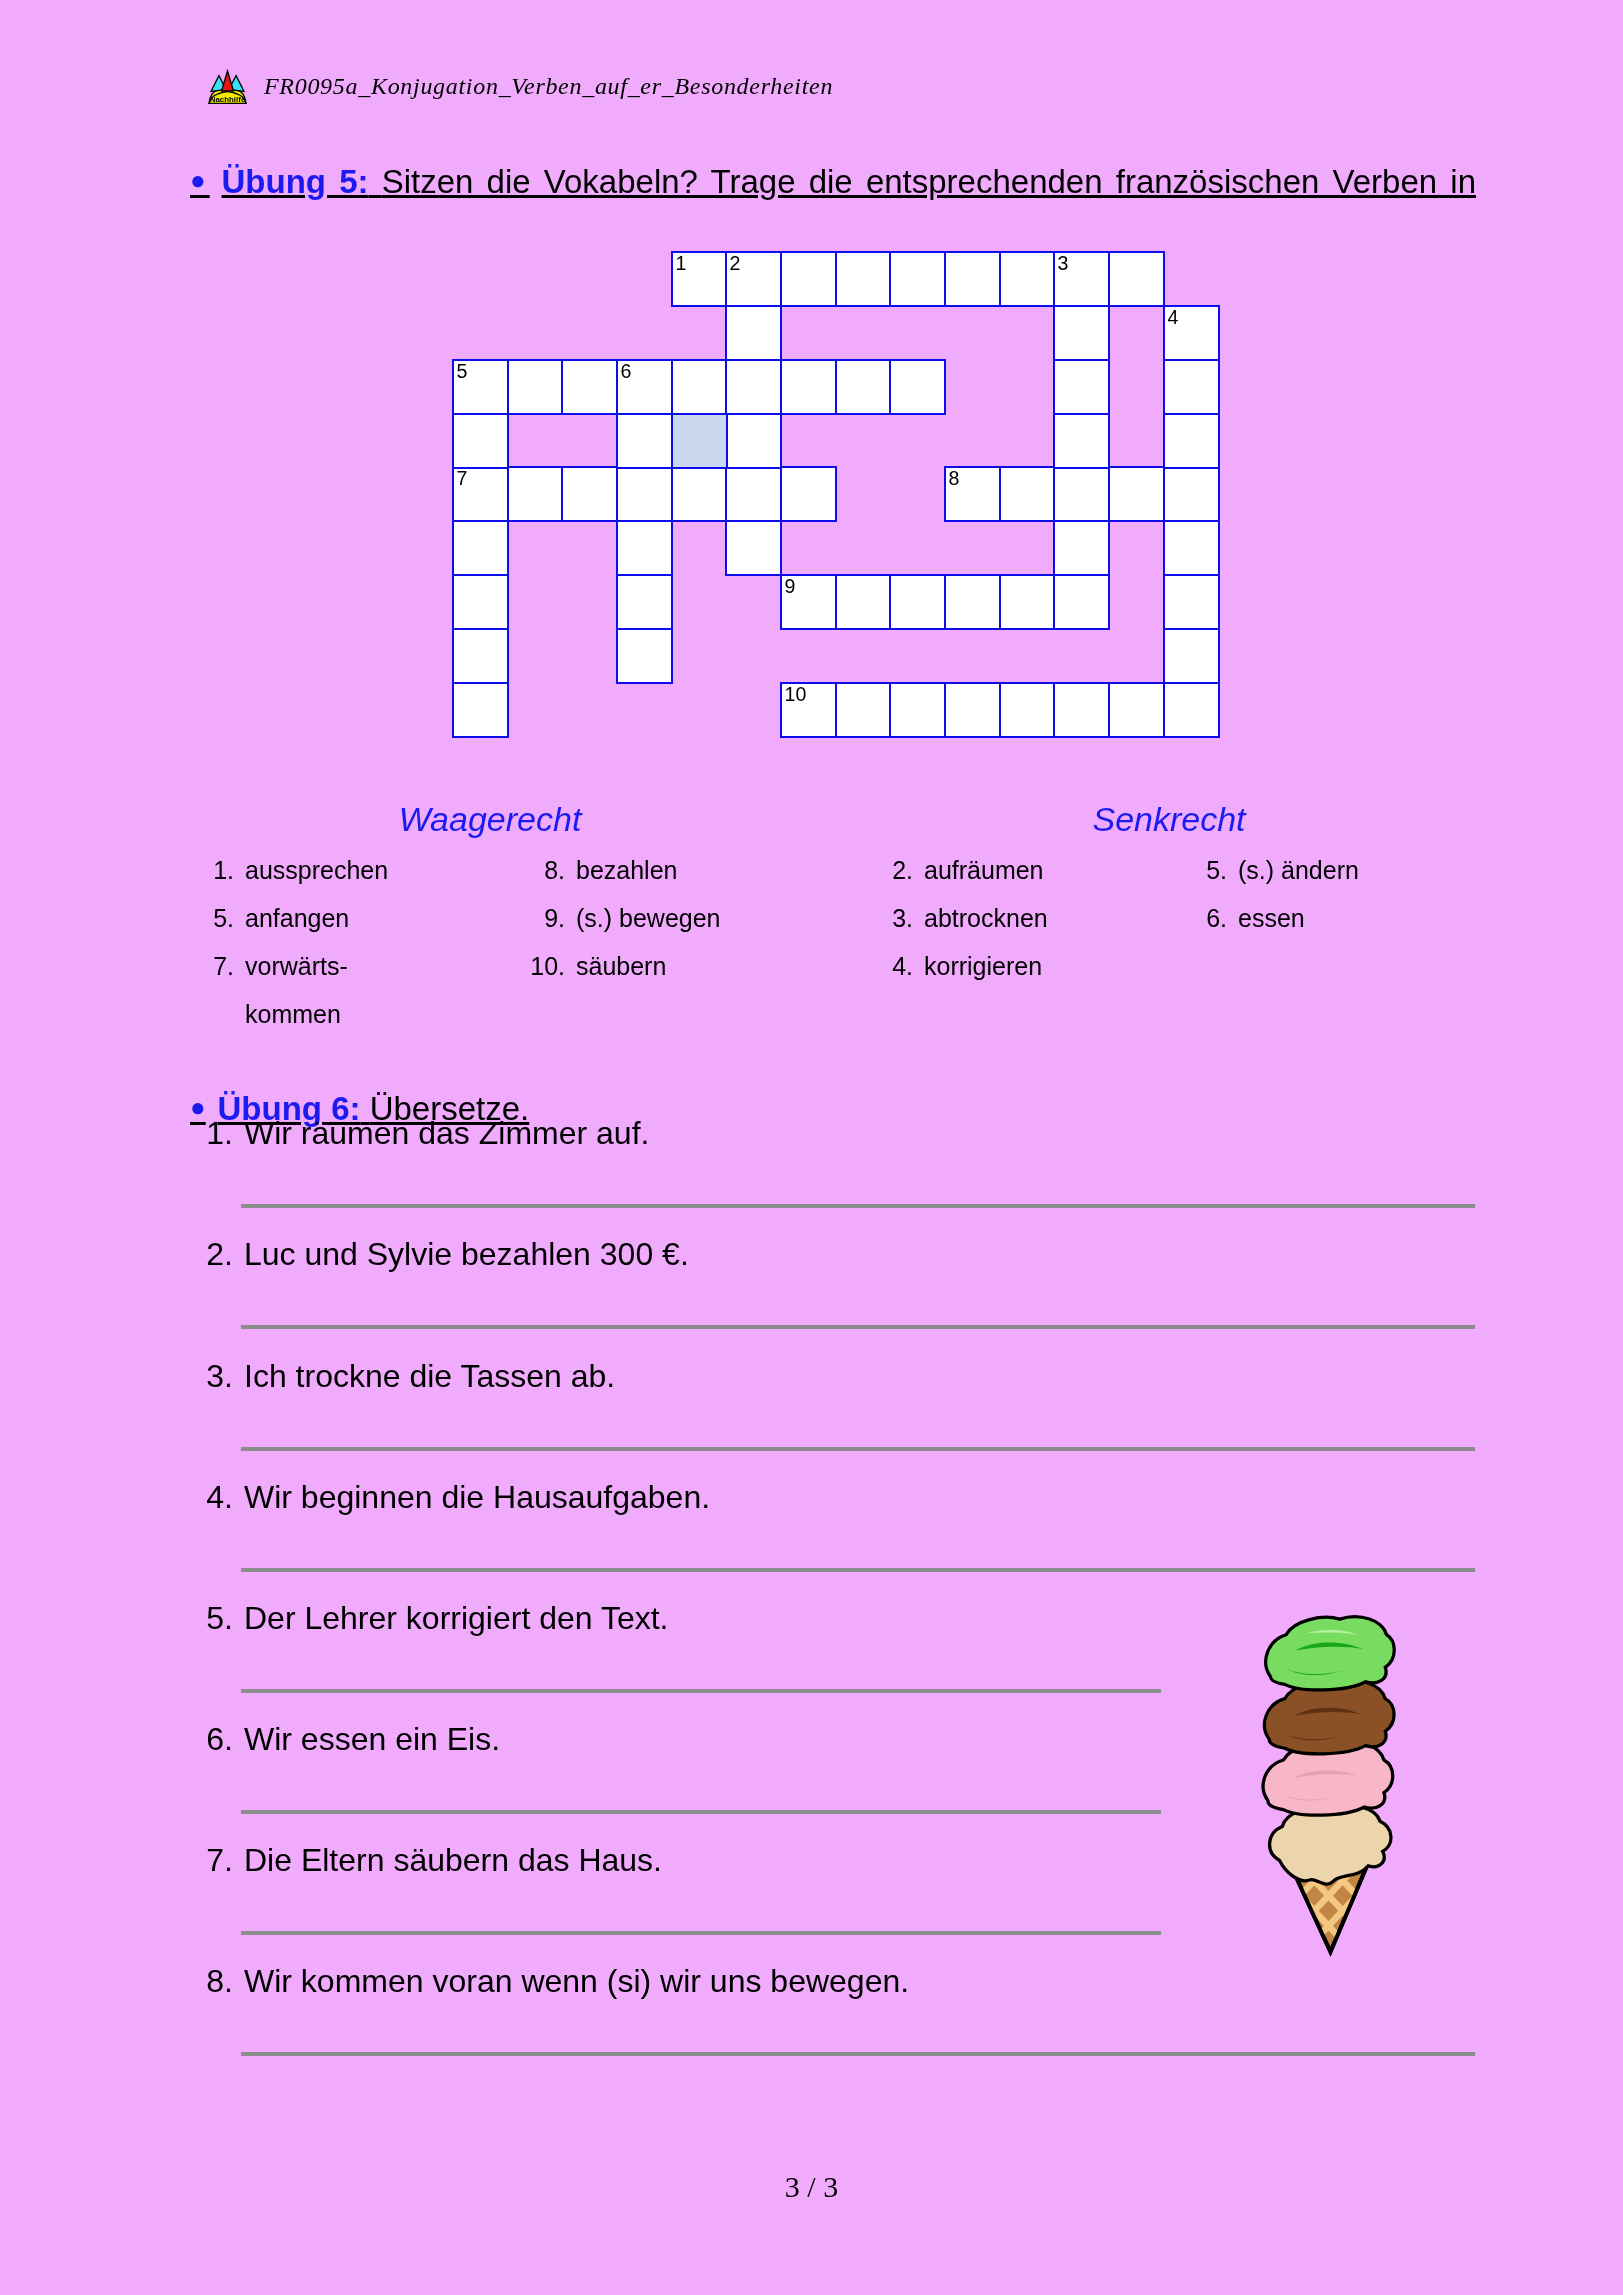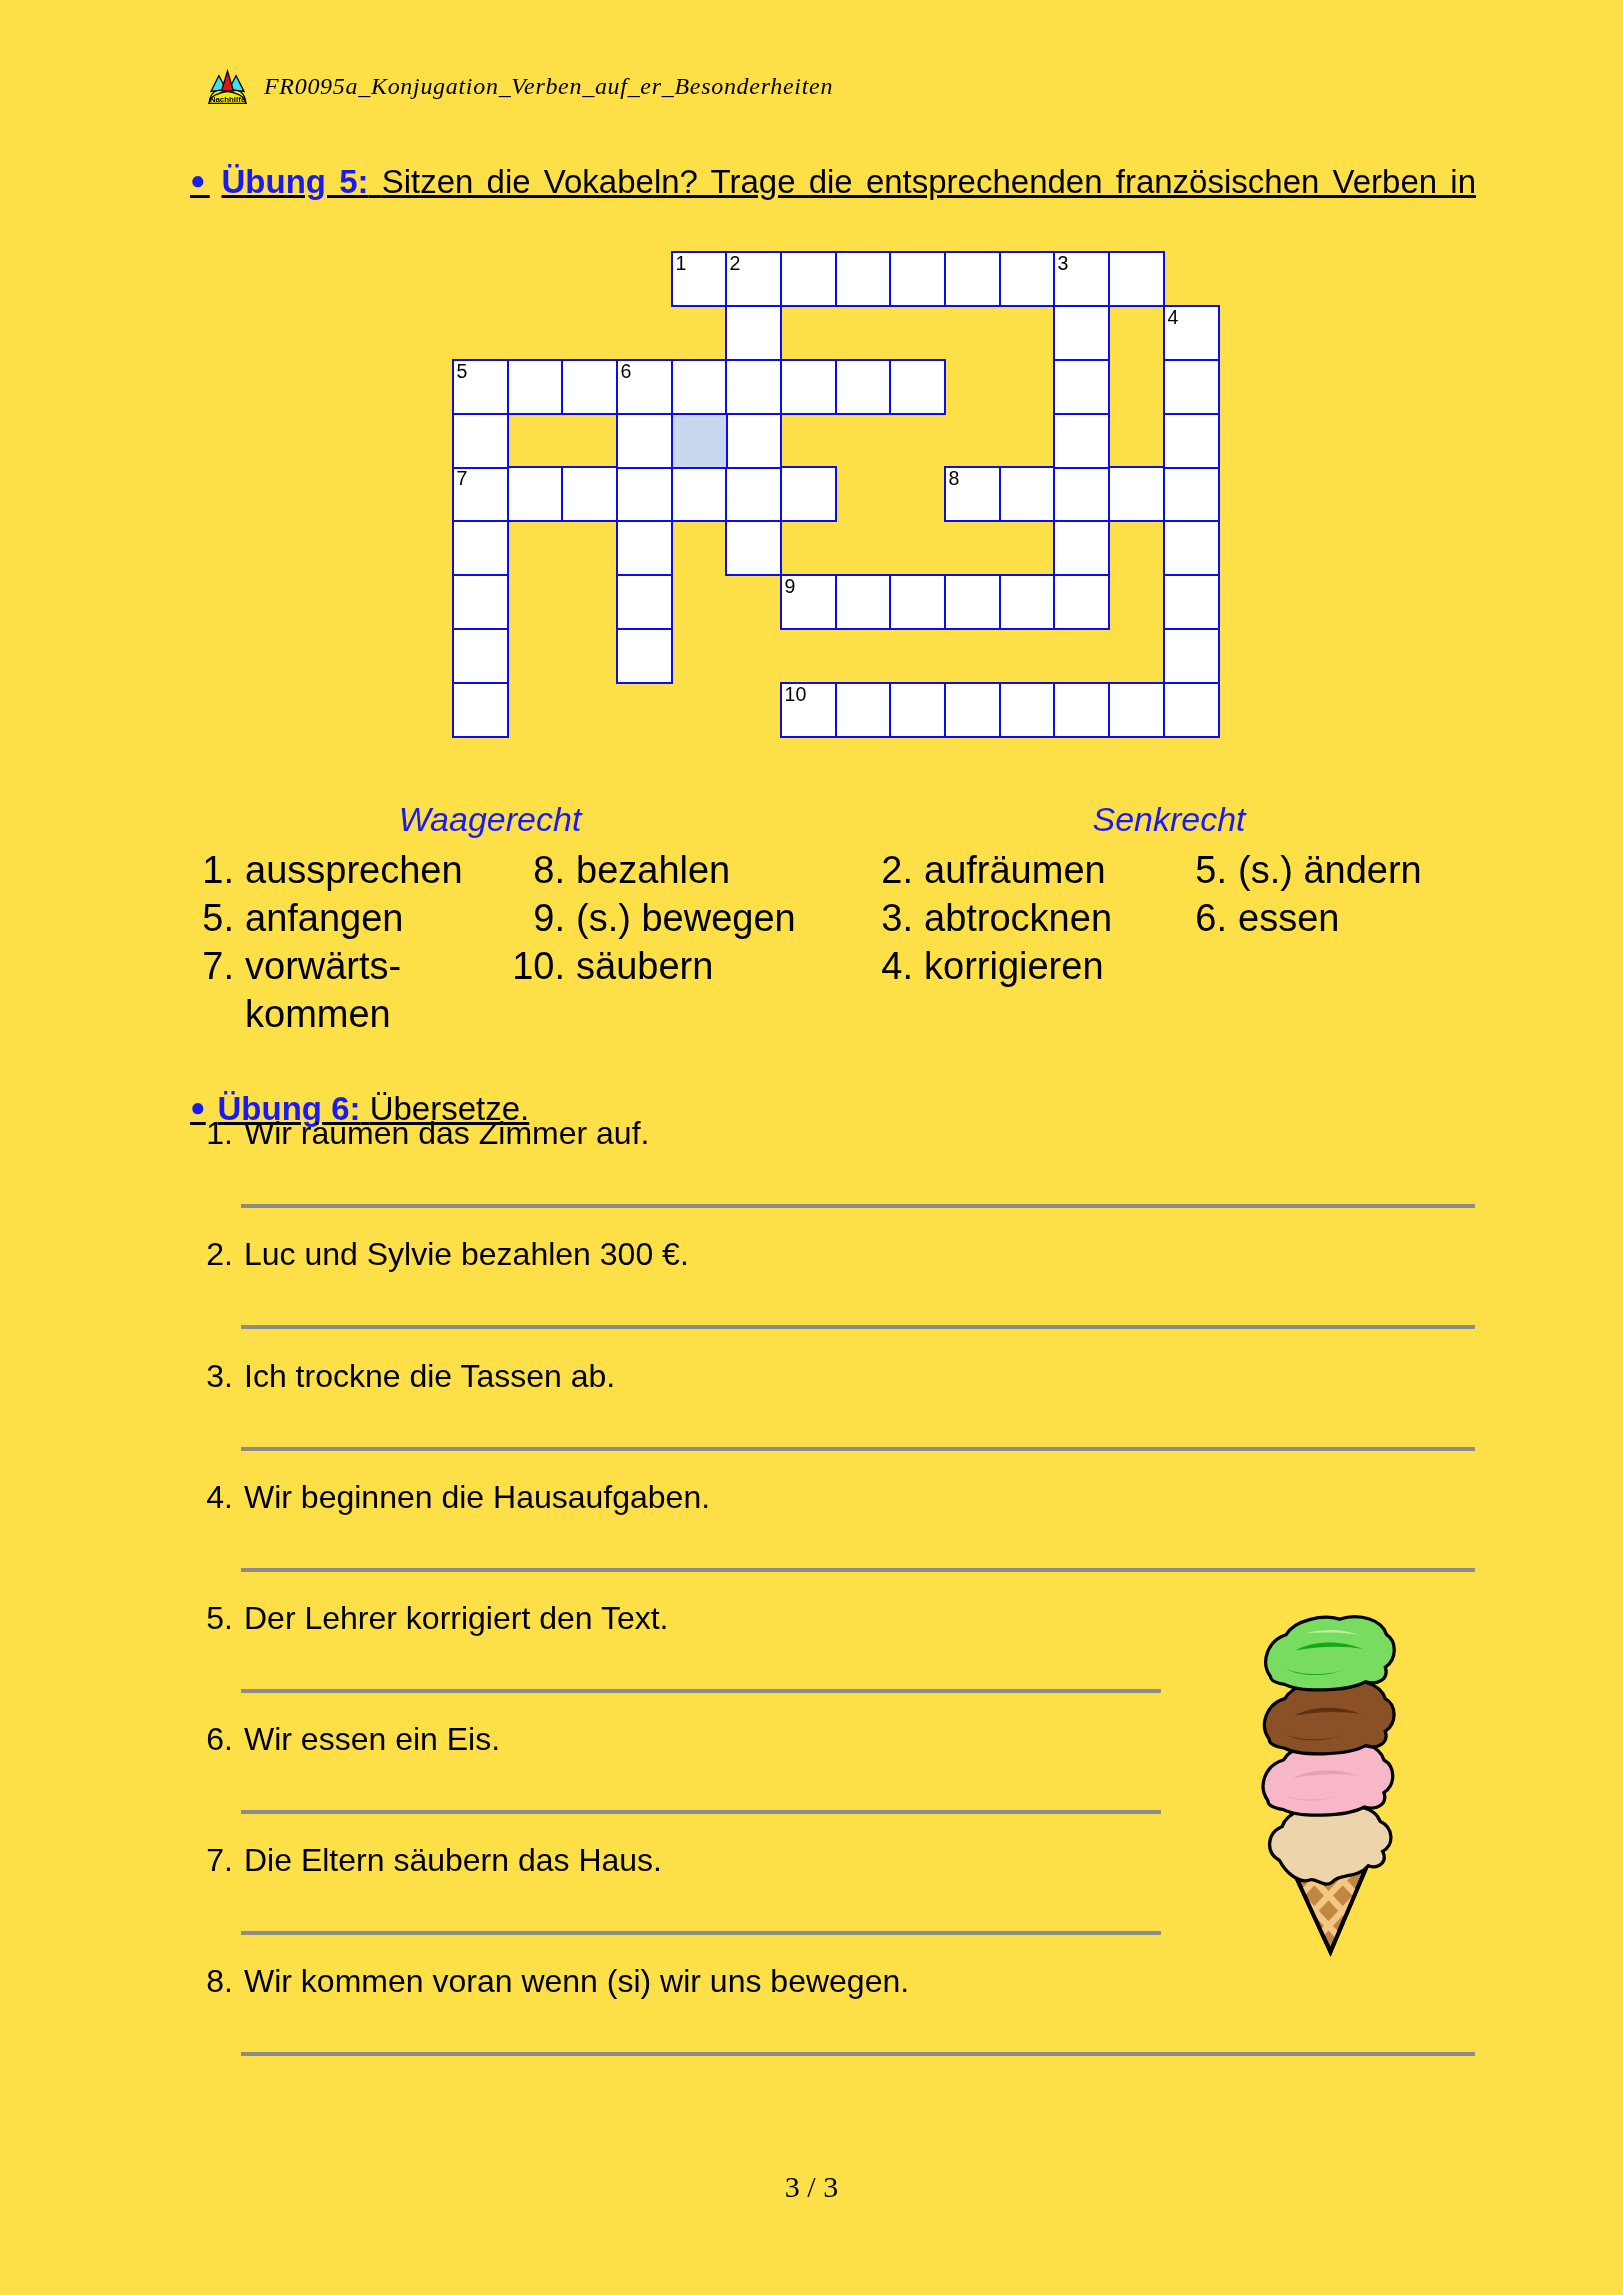--- a/index.html
+++ b/index.html
@@ -1,36 +1,36 @@
 <!DOCTYPE html>
 <html style="font-size:10.5px"><head>
 <meta charset="utf-8">
 <style>
   html,body{margin:0;padding:0;background:#e8e8e8;}
-  .page{position:relative;width:1623px;height:2295px;background:#fde047;overflow:hidden;
+  .page{position:relative;width:1623px;height:2295px;background:#f0abfc;overflow:hidden;
         font-family:"Liberation Sans",sans-serif;color:#000;}
   
   .hdr-title{position:absolute;left:264px;top:73px;font-family:"Liberation Serif",serif;
              font-style:italic;font-size:24px;letter-spacing:0.7px;}
   .logo{position:absolute;left:207px;top:69px;width:41px;height:37px;}
   
   .para{position:absolute;left:190px;width:1286px;font-size:33px;line-height:46px;text-decoration:underline;}
   .p1{top:157px;text-align:justify;text-align-last:justify;}
   .p2{top:203px;}
   .blue{color:#1b1bf0;font-weight:bold;}
   .bullet{color:#1b1bf0;font-size:26px;vertical-align:3.9px;padding-right:11.8px;}
   
   .grid{position:absolute;left:452px;top:251px;}
   .cell{position:absolute;box-sizing:border-box;border:2px solid #0d0deb;background:#fff;}
   .cell.shaded{background:#c9d8ef;}
   .clabel{position:absolute;font-size:19.6px;line-height:19.6px;padding:3.3px 0 0 4.6px;color:#000;}
   
   .list-title{position:absolute;top:800px;width:262px;text-align:center;color:#1b1bf0;
               font-style:italic;font-size:34px;}
-  .wcol{position:absolute;top:846px;font-size:38px;line-height:48px;}
+  .wcol{position:absolute;top:846px;font-size:25px;line-height:48px;}
   .wrow{white-space:nowrap;}
   .wnum{display:inline-block;text-align:right;}
   .wtxt{margin-left:11px;}
   
   .ex6{top:1062px;margin-top:22px;}
   .sentence{position:absolute;left:190px;width:1283px;font-size:32px;white-space:nowrap;}
   .snum{display:inline-block;width:43px;text-align:right;}
   .stxt{margin-left:11px;}
   .answer-line{position:absolute;left:241px;height:3.9px;background:#8c8c8c;}
   

